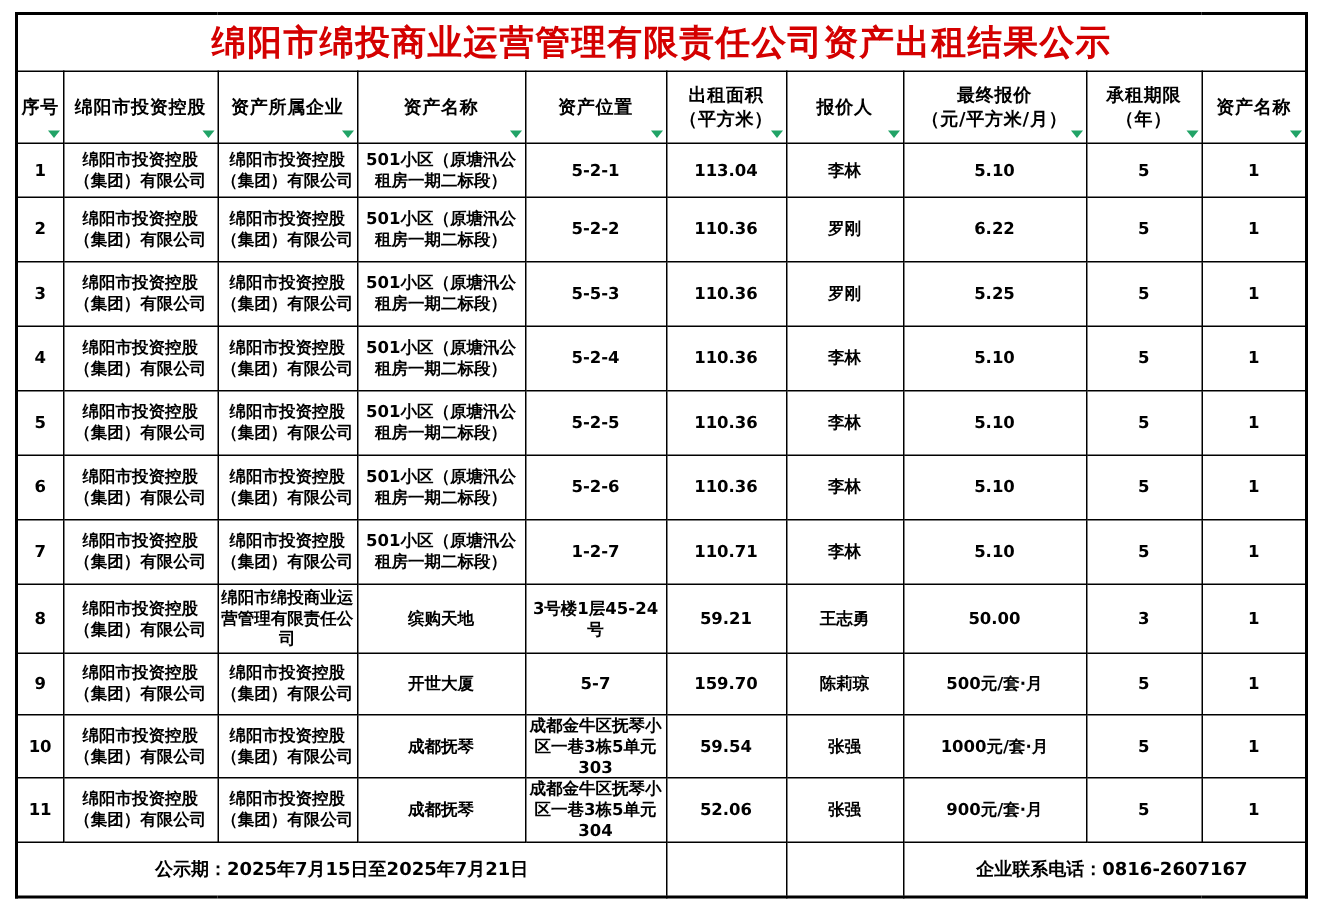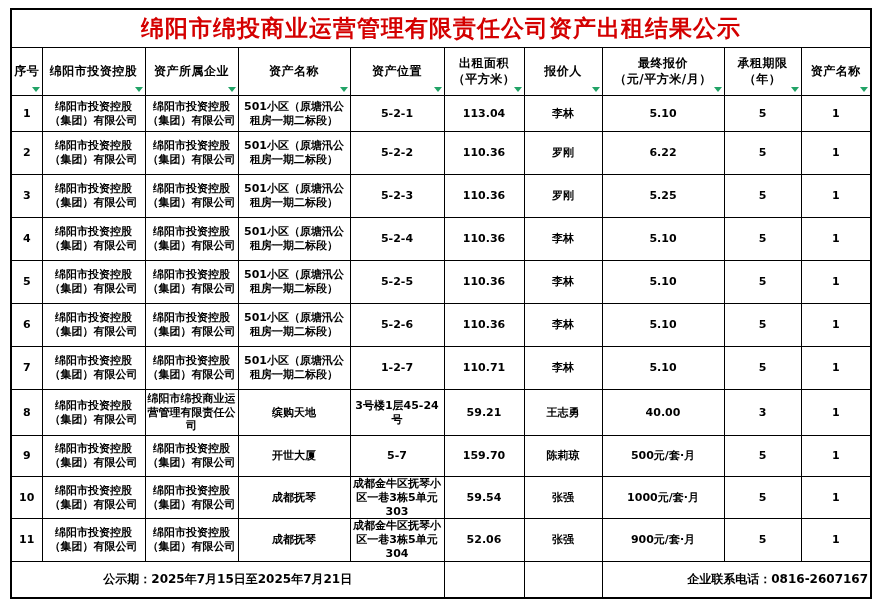--- a/index.html
+++ b/index.html
@@ -45,21 +45,21 @@
   }
   tbody td{
     font-size:11px;
     line-height:1.25;
   }
   .footer-row td{
     height:35px;
     font-size:12px;
   }
   .footer-row td.contact{
-    text-align:right;
+    text-align:center;
     padding-left:12px;
   }
 </style>
 </head>
 <body>
 
 <div class="sheet">
   <table>
     <colgroup>
       <col style="width:31px">
@@ -116,21 +116,21 @@
           <td>罗刚</td>
           <td>6.22</td>
           <td>5</td>
           <td>1</td>
         </tr>
         <tr style="height: 43px;">
           <td>3</td>
           <td>绵阳市投资控股（集团）有限公司</td>
           <td>绵阳市投资控股（集团）有限公司</td>
           <td>501小区（原塘汛公租房一期二标段）</td>
-          <td>5-2-3</td>
+          <td>5-5-3</td>
           <td>110.36</td>
           <td>罗刚</td>
           <td>5.25</td>
           <td>5</td>
           <td>1</td>
         </tr>
         <tr style="height: 43px;">
           <td>4</td>
           <td>绵阳市投资控股（集团）有限公司</td>
           <td>绵阳市投资控股（集团）有限公司</td>
@@ -179,21 +179,21 @@
           <td>1</td>
         </tr>
         <tr style="height: 46px;">
           <td>8</td>
           <td>绵阳市投资控股（集团）有限公司</td>
           <td>绵阳市绵投商业运营管理有限责任公司</td>
           <td>缤购天地</td>
           <td>3号楼1层45-24号</td>
           <td>59.21</td>
           <td>王志勇</td>
-          <td>40.00</td>
+          <td>50.00</td>
           <td>3</td>
           <td>1</td>
         </tr>
         <tr style="height: 41px;">
           <td>9</td>
           <td>绵阳市投资控股（集团）有限公司</td>
           <td>绵阳市投资控股（集团）有限公司</td>
           <td>开世大厦</td>
           <td>5-7</td>
           <td>159.70</td>

